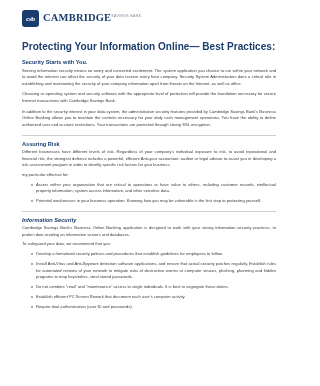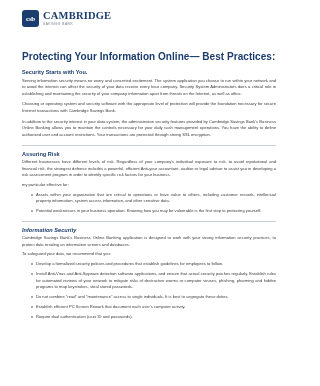--- a/index.html
+++ b/index.html
@@ -21,39 +21,39 @@
     background: #ffffff;
     box-sizing: border-box;
     padding: 10px 22px 0 22px;
   }
 
   
   .header {
     display: flex;
     align-items: center;
     gap: 4px;
-    margin-bottom: 24px;
+    margin-bottom: 14px;
   }
   .logo-mark {
     width: 17px;
     height: 17px;
     border-radius: 3px;
     background: #1b3d6e;
     color: #ffffff;
     font-size: 7px;
     font-weight: bold;
     display: flex;
     align-items: center;
     justify-content: center;
     letter-spacing: -0.3px;
     font-family: "Liberation Serif", serif;
   }
   .logo-text-wrap {
     display: flex;
-    flex-direction: column;
+    flex-direction: row;
     justify-content: center;
     line-height: 1;
   }
   .logo-name {
     font-family: "Liberation Serif", serif;
     font-size: 10.5px;
     font-weight: bold;
     color: #1b3d6e;
     letter-spacing: 0.2px;
   }

